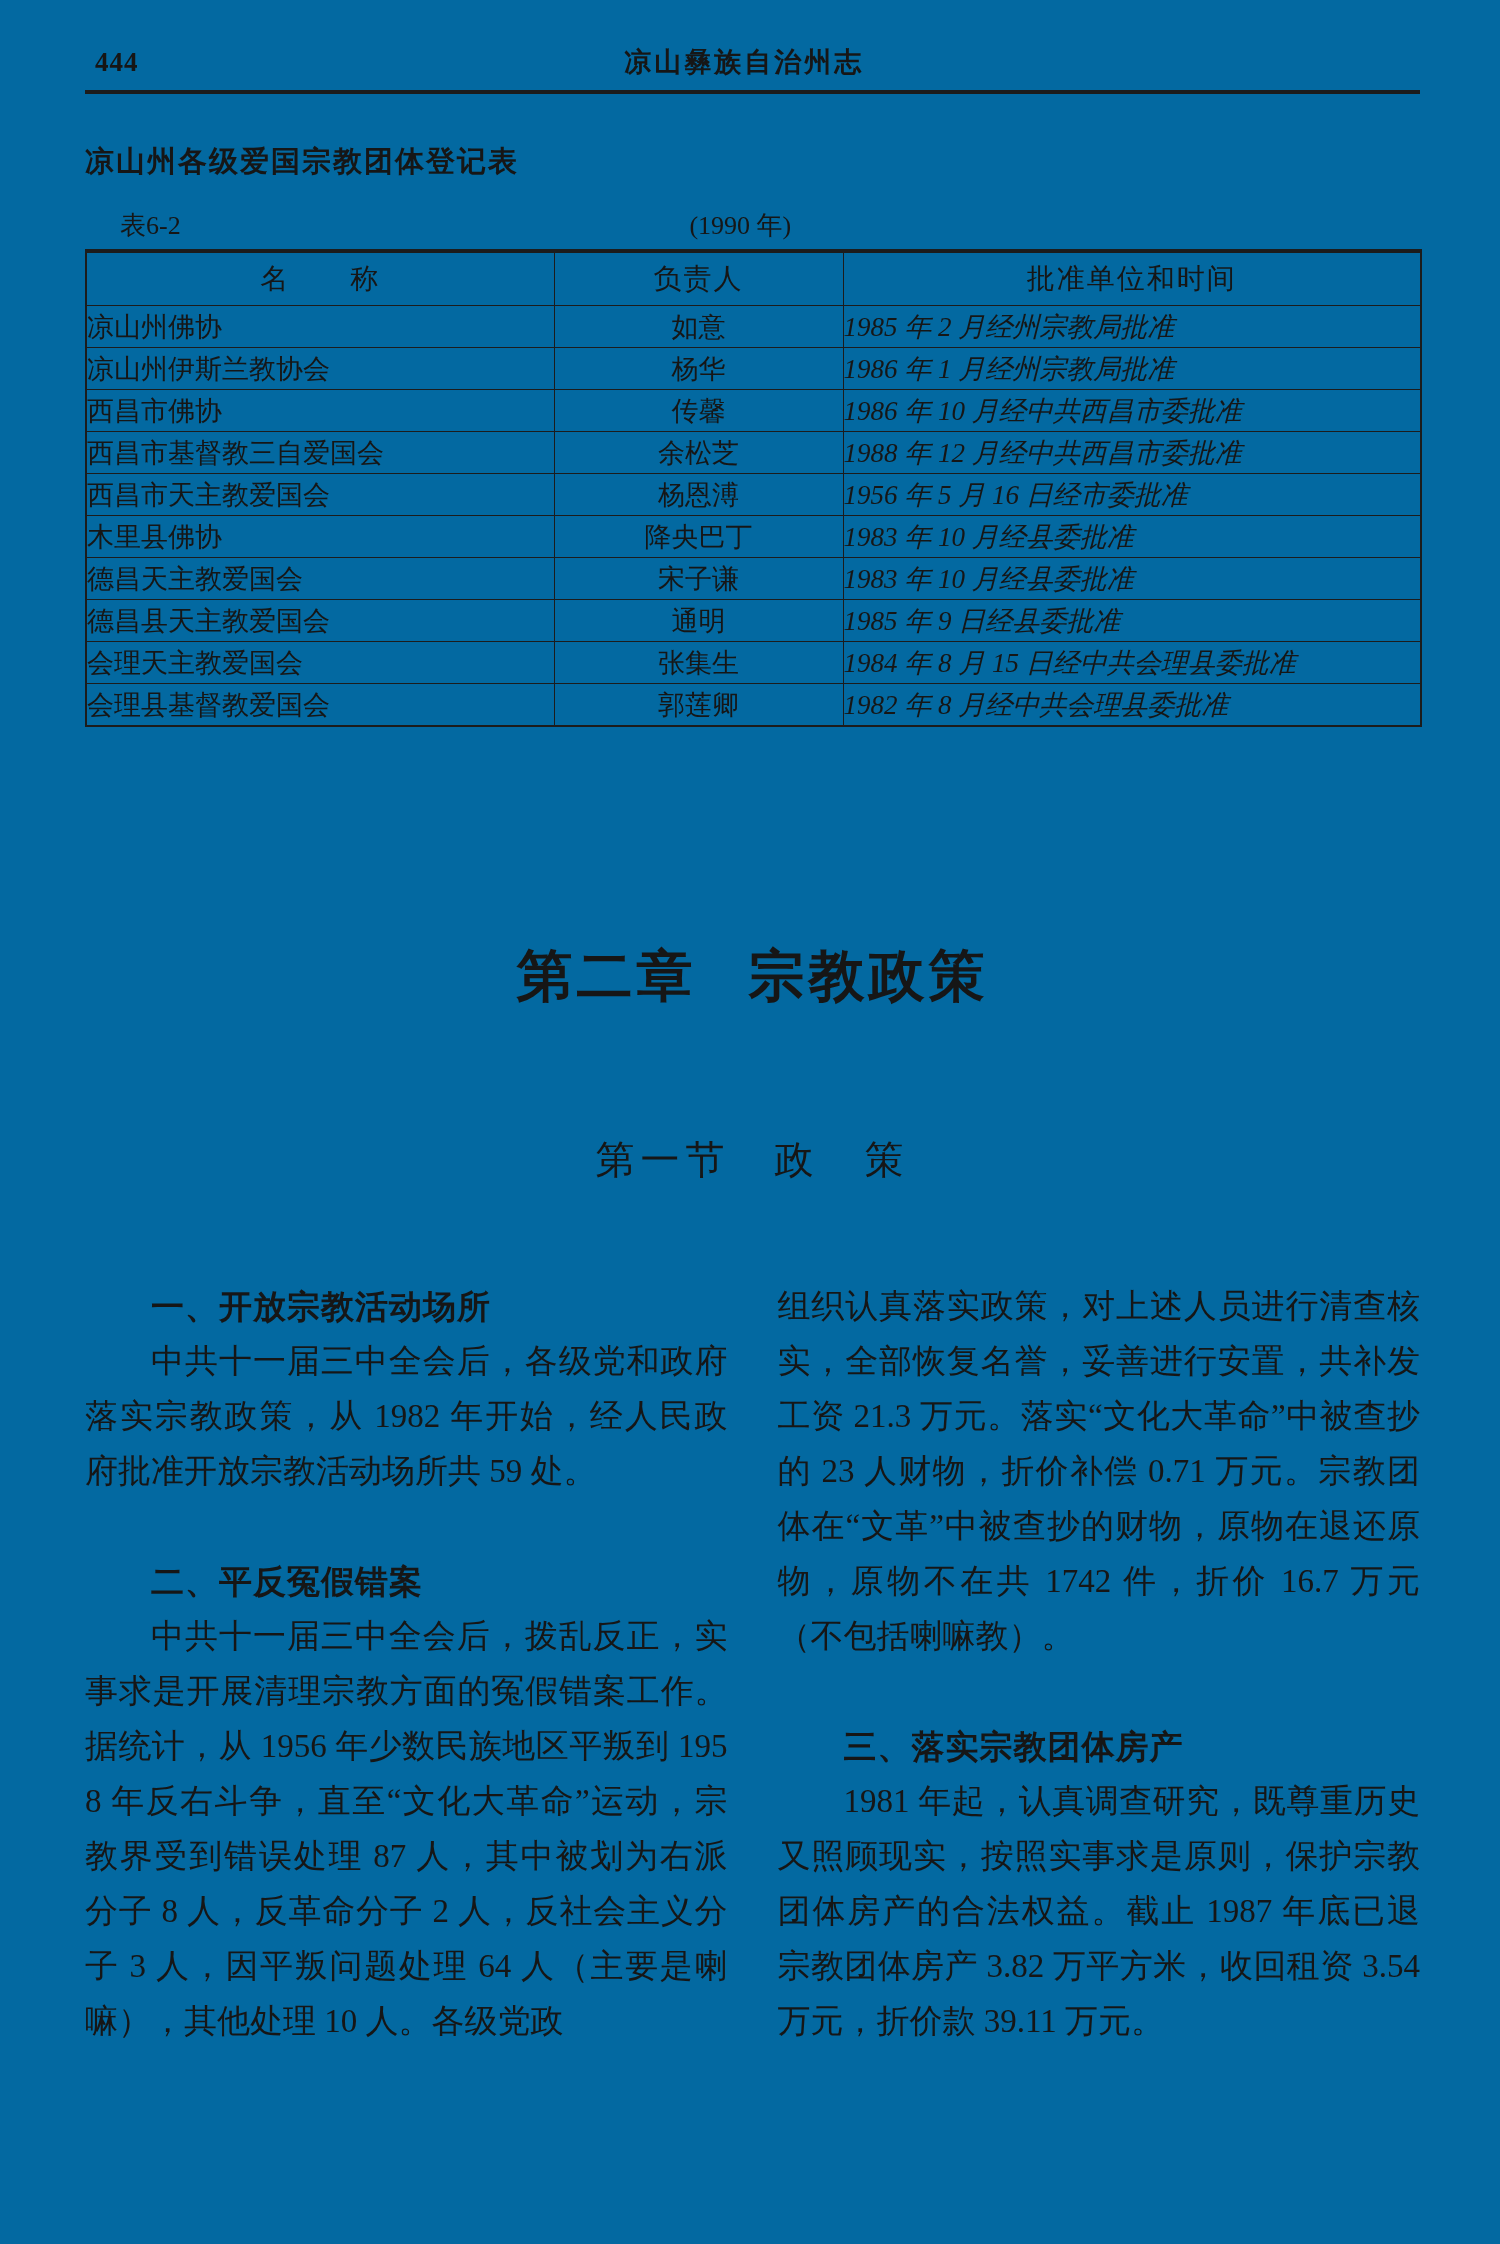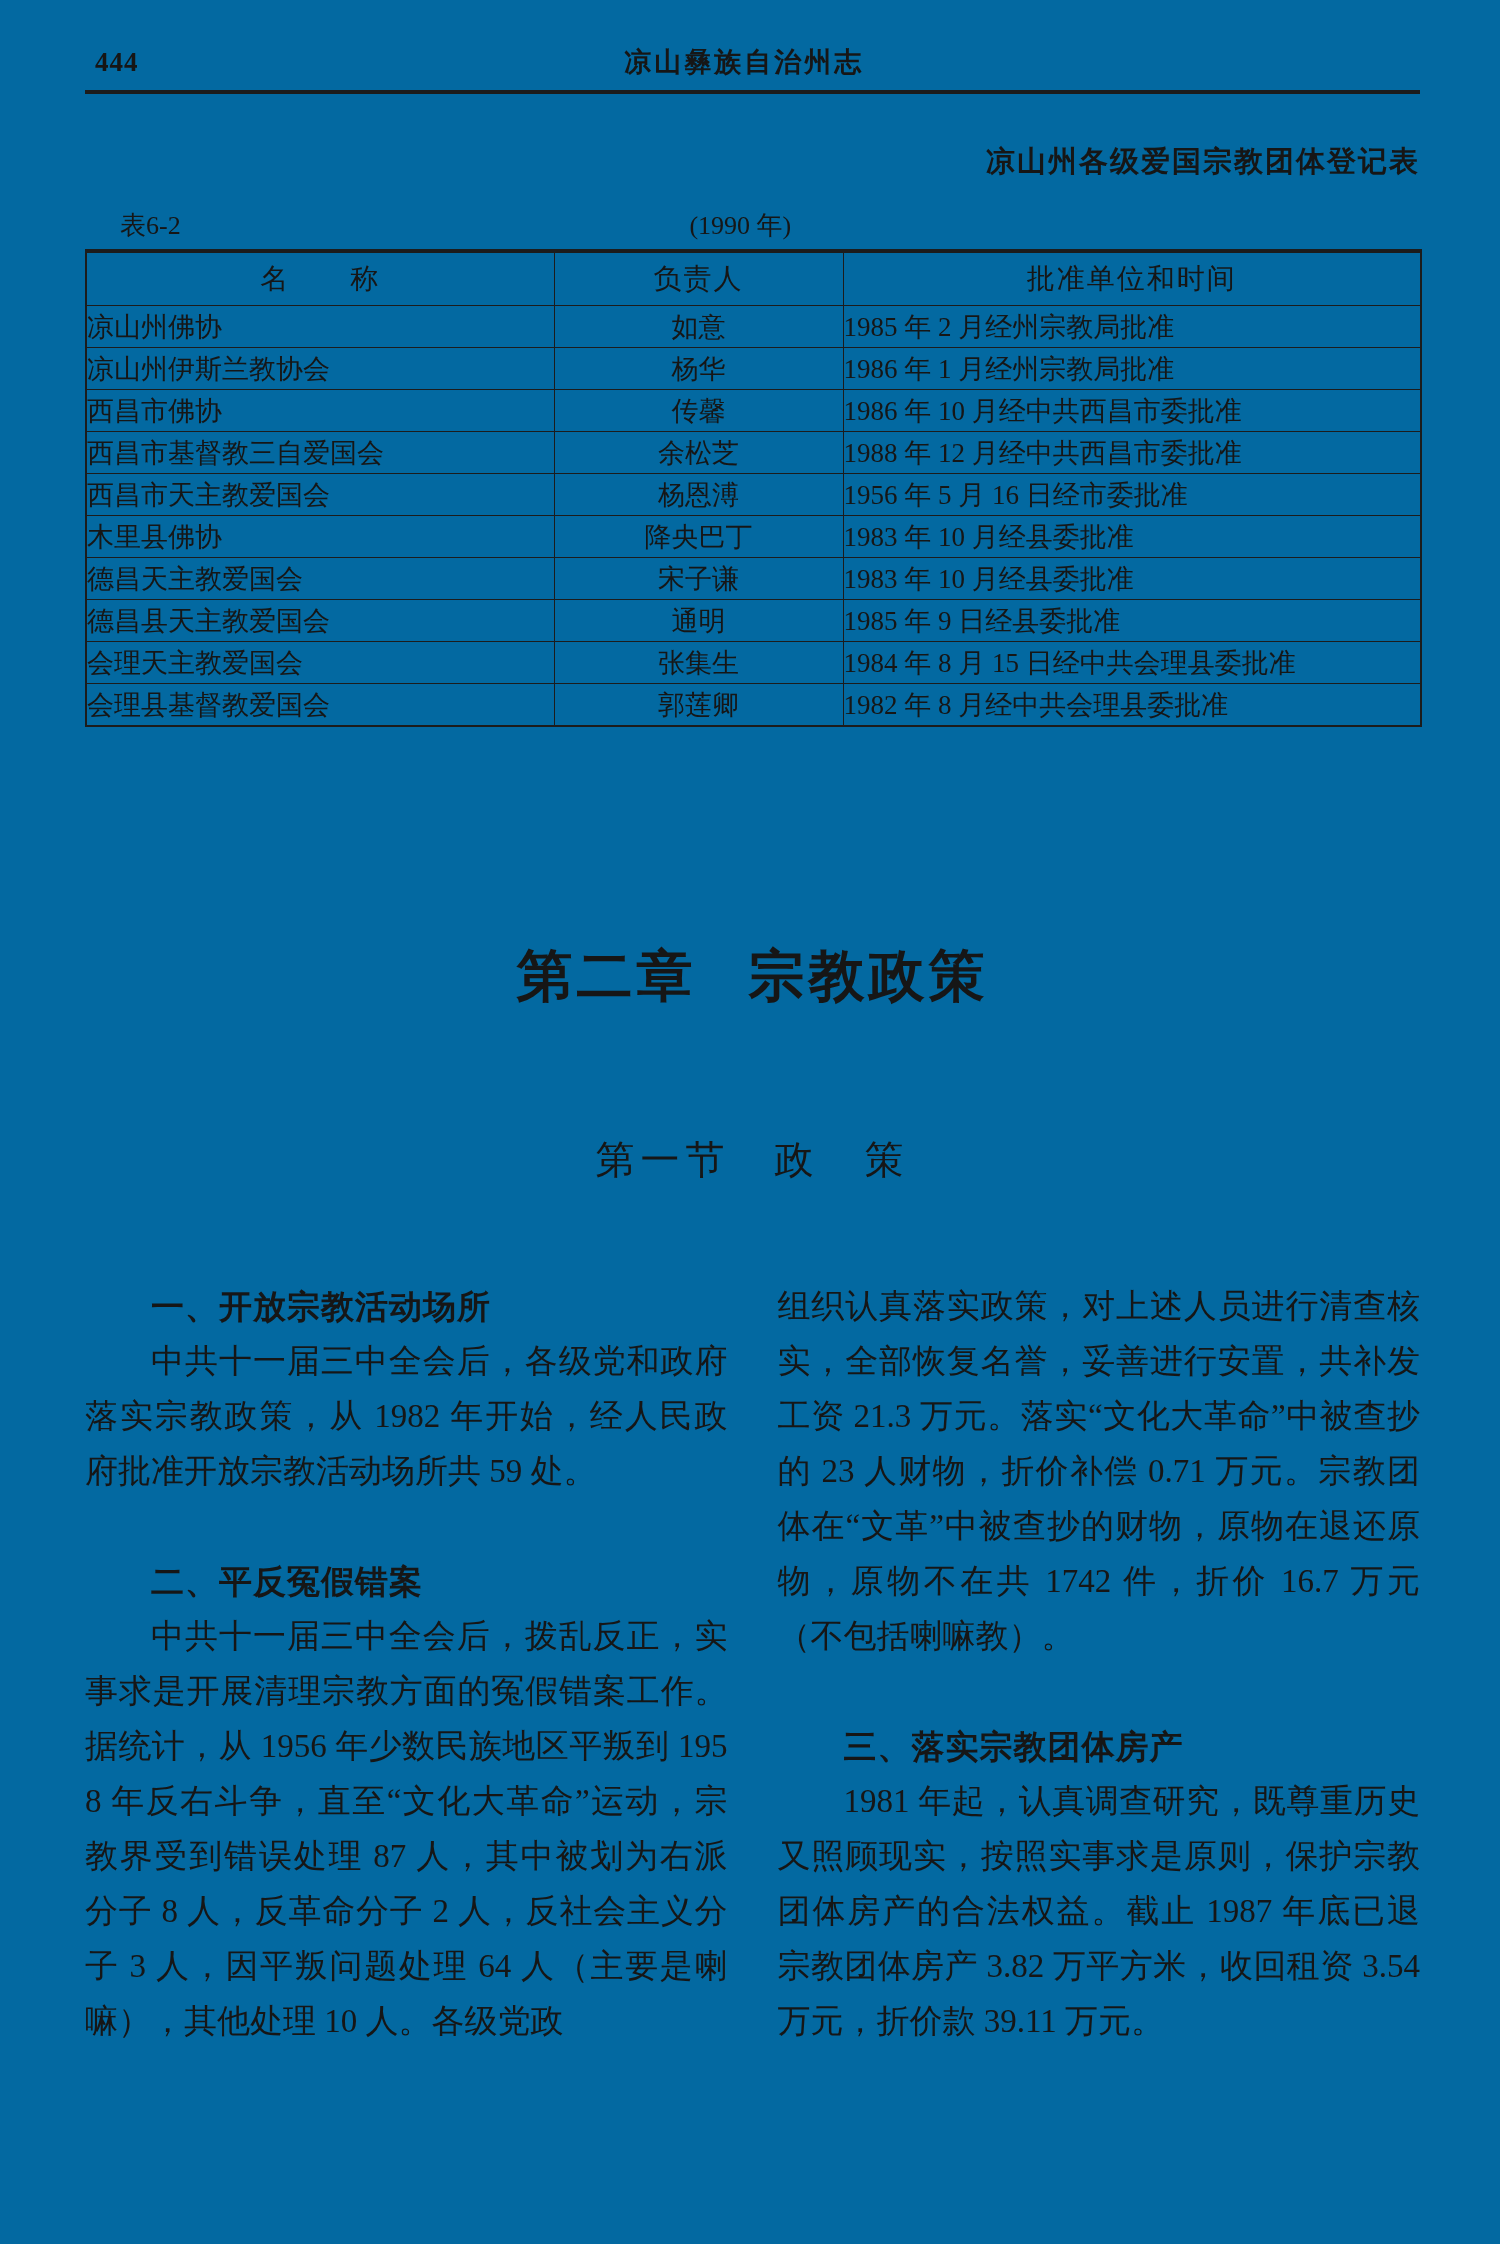--- a/index.html
+++ b/index.html
@@ -21,21 +21,21 @@
   }
   .page-num{font-size:27px;font-weight:bold;letter-spacing:1px;}
   .book-title{
     flex:1;text-align:center;font-size:27px;font-weight:bold;
     font-family:Liberation Mono, monospace;
     letter-spacing:3px;
     margin-right:60px;
   }
   
   .table-title{
-    margin-top:48px;text-align:right;
+    margin-top:48px;text-align:left;
     font-size:29px;font-weight:bold;
     font-family:"Liberation Sans","DejaVu Sans",sans-serif;
     letter-spacing:2px;
   }
   .table-meta{
     display:flex;align-items:flex-end;
     margin-top:26px;margin-bottom:6px;
   }
   .table-label{font-size:26px;margin-left:35px;}
   .table-year{flex:1;text-align:center;font-size:26px;margin-right:120px;}
@@ -52,21 +52,21 @@
     height:50px;font-weight:normal;font-size:28px;
     text-align:center;letter-spacing:2px;
   }
   table.reg td{
     border:1.5px solid #1c1c1c;
     height:41px;padding:0;
     white-space:nowrap;overflow:hidden;
   }
   td.cell-name{padding-left:16px;text-align:left;}
   td.cell-head{text-align:center;}
-  td.cell-approval{padding-left:14px;text-align:left;}
+  td.cell-approval{padding-left:14px;text-align:left;font-style:italic;}
   
   .chapter-heading{
     margin-top:212px;text-align:center;
     font-size:56px;font-weight:bold;
     font-family:"Liberation Sans","DejaVu Sans",sans-serif;
     letter-spacing:4px;
   }
   .chapter-heading .gap{display:inline-block;width:52px;}
   .section-heading{
     margin-top:118px;text-align:center;

